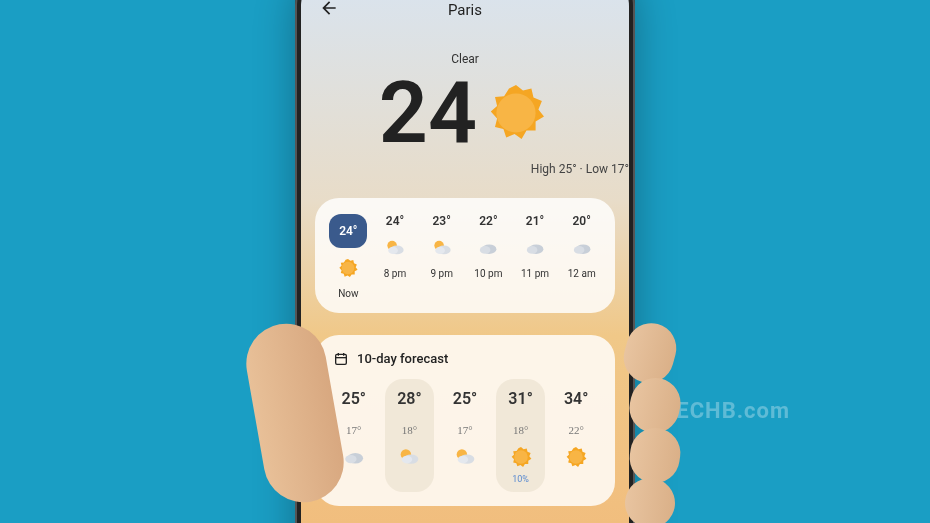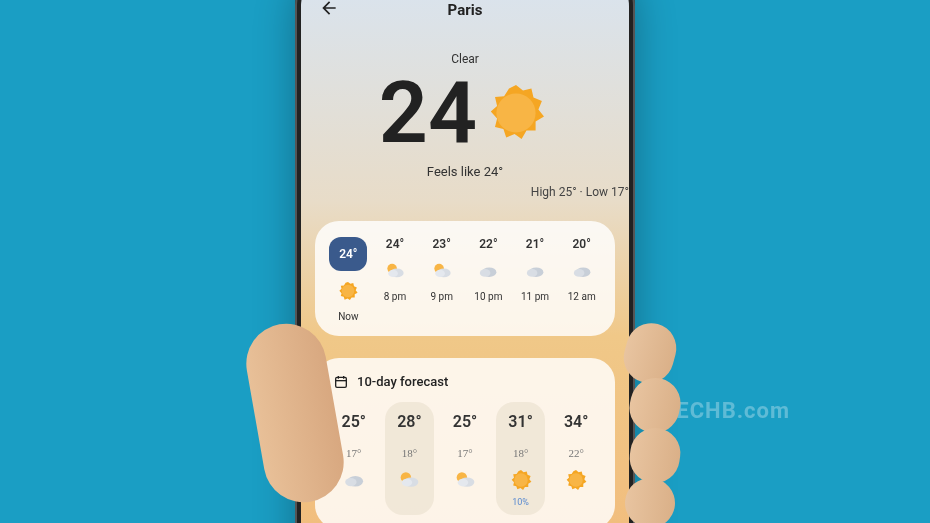--- a/index.html
+++ b/index.html
@@ -39,21 +39,21 @@
   }
   .back-btn {
     cursor: pointer;
     font-size: 18px;
   }
   .location {
     position: absolute;
     left: 50%;
     transform: translateX(-50%);
     font-size: 15px;
-    font-weight: 700;
+    font-weight: 400;
     color: #222;
   }
   .condition-label {
     text-align: center;
     font-size: 12px;
     color: #333;
     margin-top: 18px;
   }
   .temp-row {
     display: flex;
@@ -236,21 +236,20 @@
     <div class="condition-label">Clear</div>
 
     <div class="temp-row">
       <div class="main-temp">24</div>
       <svg class="sun-main" viewBox="0 0 100 100">
         <path d="M50 10 L60 18 L72 15 L75 28 L87 33 L82 45 L90 55 L78 62 L78 75 L65 75 L58 87 L48 80 L36 85 L32 73 L20 70 L23 58 L14 48 L23 40 L20 27 L33 26 L40 15 Z" fill="#f5a623"></path>
         <circle cx="50" cy="50" r="28" fill="#f8b545"></circle>
       </svg>
     </div>
 
-    <div class="feels-like">Feels like 24°</div>
     <div class="high-low">High 25° · Low 17°</div>
 
     <div class="card">
       <div class="hourly-row" id="hourly-row">
           <div class="hour-col">
             <div class="hour-temp-pill">24°</div>
             <div class="hour-icon">
               <svg width="24" height="24" viewBox="0 0 100 100">
                 <path d="M50 12 L60 20 L72 17 L75 30 L87 35 L82 47 L90 57 L78 64 L78 77 L65 77 L58 88 L48 81 L36 86 L32 74 L20 71 L23 59 L14 49 L23 41 L20 28 L33 27 L40 16 Z" fill="#f5a623"></path>
                 <circle cx="50" cy="50" r="26" fill="#f8b545"></circle>

